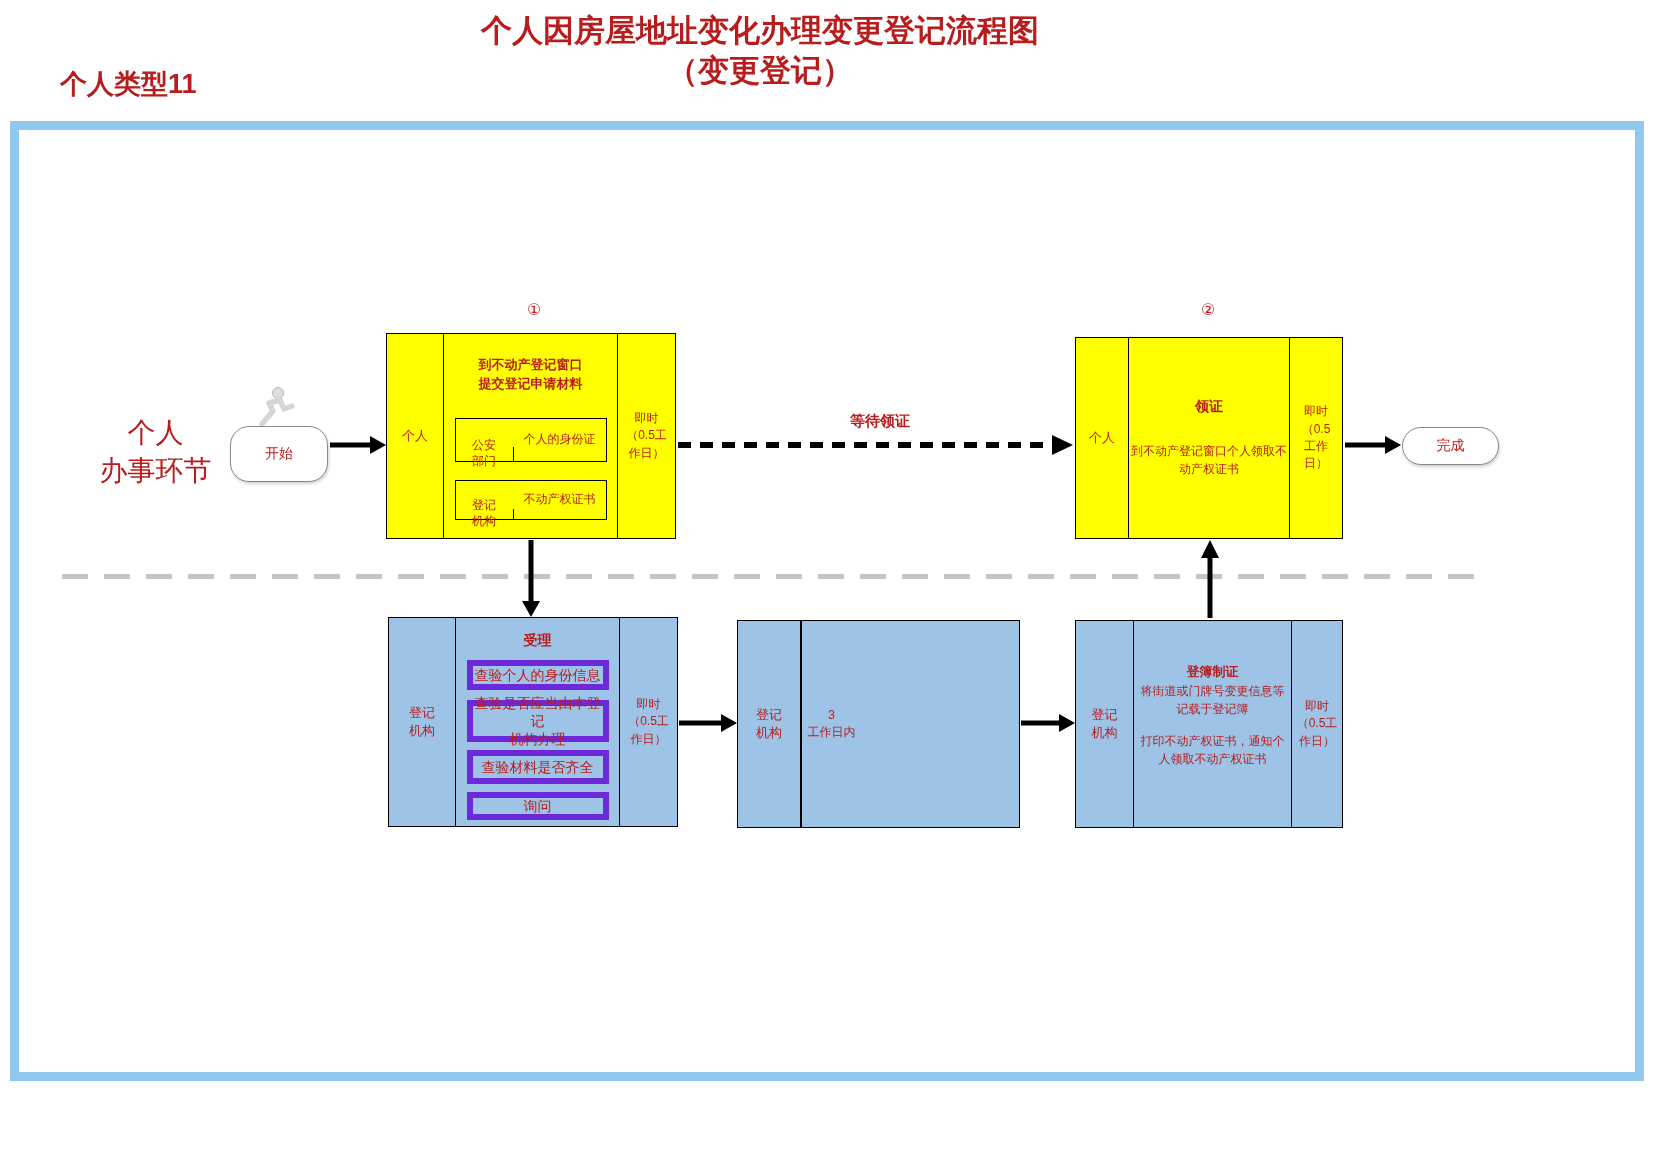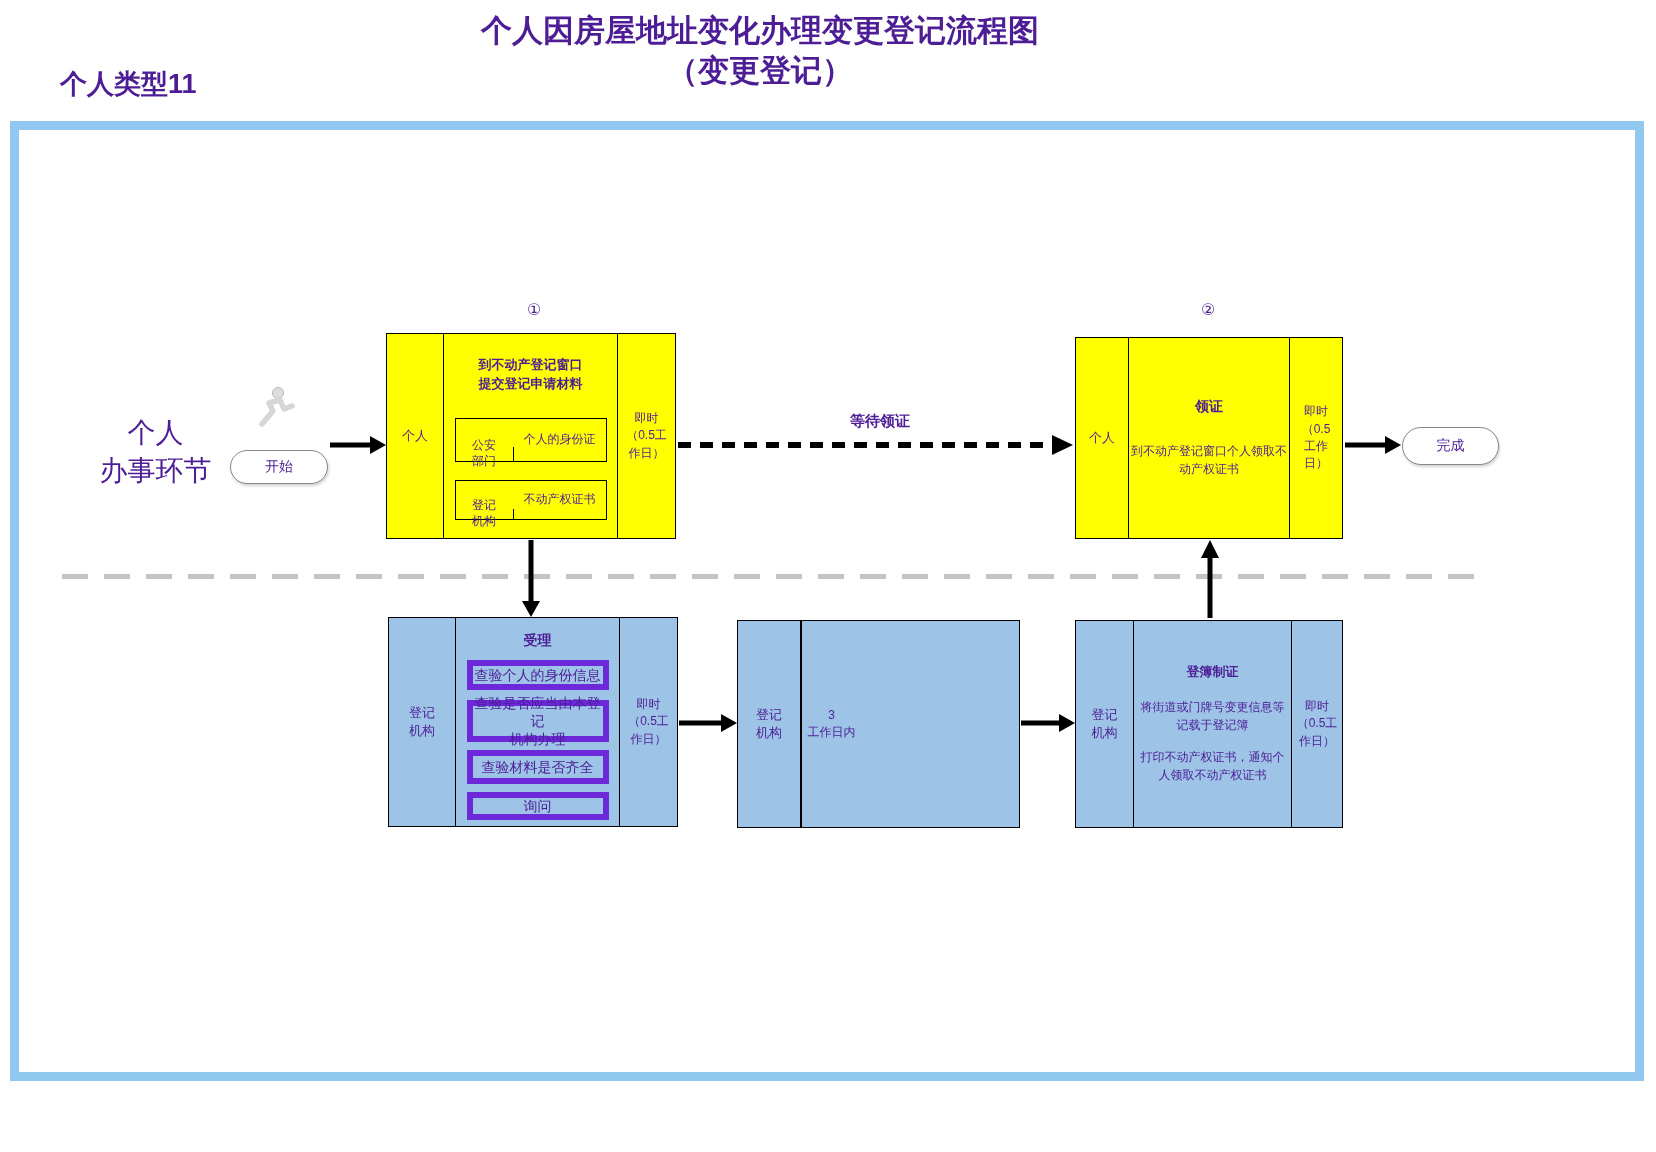--- a/index.html
+++ b/index.html
@@ -1,17 +1,17 @@
 <!DOCTYPE html>
 <html><head>
 <meta charset="utf-8">
 <style>
   html,body{margin:0;padding:0;background:#fff;}
   .page{position:relative;width:1656px;height:1152px;background:#fff;overflow:hidden;
-        font-family:"Liberation Sans","DejaVu Sans",sans-serif;color:#4c1d95;}
+        font-family:"Liberation Sans","DejaVu Sans",sans-serif;color:#b91c1c;}
   .pre{white-space:pre-line;}
   .title-line{position:absolute;left:0;width:1520px;text-align:center;font-weight:bold;font-size:31px;}
   .subtitle{position:absolute;left:60px;top:66px;font-size:27px;font-weight:bold;}
   .frame{position:absolute;left:10px;top:121px;width:1634px;height:960px;
          border:9px solid #90C8F0;background:#fff;box-sizing:border-box;}
   .lane-sep{position:absolute;left:62px;top:574px;width:1424px;height:5px;
             background:repeating-linear-gradient(90deg,#C4C4C4 0 26px,transparent 26px 42px);}
   .lane-label{position:absolute;text-align:center;line-height:1.35;
               font-family:"Liberation Serif","DejaVu Serif",serif;}
   .lane-top{left:58px;top:414px;width:195px;font-size:28px;}
@@ -53,21 +53,21 @@
 
   <div class="lane-sep"></div>
   <div class="lane-label lane-top pre">个人
 办事环节</div>
 
   <svg class="person-icon" viewBox="0 0 44 44">
     <circle cx="26" cy="9" r="5.5" fill="#dedede" stroke="#b5b5b5" stroke-width="1"></circle>
     <path d="M10 40 L21 27 L17 19 L28 16 L32 25 L40 22" fill="none" stroke="#d6d6d6" stroke-width="5.5" stroke-linecap="round" stroke-linejoin="round"></path>
   </svg>
 
-  <div class="pill" style="left:230px;top:426px;width:98px;height:34px;margin-top:24px;">
+  <div class="pill" style="left:230px;top:426px;width:98px;height:56px;">
     <span>开始</span>
   </div>
   <div class="pill" style="left:1402px;top:427px;width:97px;height:38px;">
     <span>完成</span>
   </div>
 
   <div class="marker" style="left:527px;top:300px;">①</div>
   <div class="marker" style="left:1201px;top:300px;">②</div>
 
   <div style="position:absolute;left:810px;top:412px;width:140px;text-align:center;font-size:15px;font-weight:bold;">等待领证</div>
@@ -145,21 +145,21 @@
     </div>
   </div>
 
   <div class="pbox blue" style="left:1075px;top:620px;width:268px;height:208px;">
     <div class="role" style="width:58px;">
       <span class="pre">登记
 机构</span>
     </div>
     <div class="mid">
       <div class="box-title" style="margin-top:42px;">登簿制证</div>
-      <div class="box-body pre" style="margin-top:16px;">将街道或门牌号变更信息等
+      <div class="box-body pre" style="">将街道或门牌号变更信息等
 记载于登记簿</div>
       <div class="box-body pre" style="margin-top:14px;">打印不动产权证书，通知个
 人领取不动产权证书</div>
     </div>
     <div class="time" style="width:51px;">
       <span class="pre">即时
 （0.5工
 作日）</span>
     </div>
   </div>

